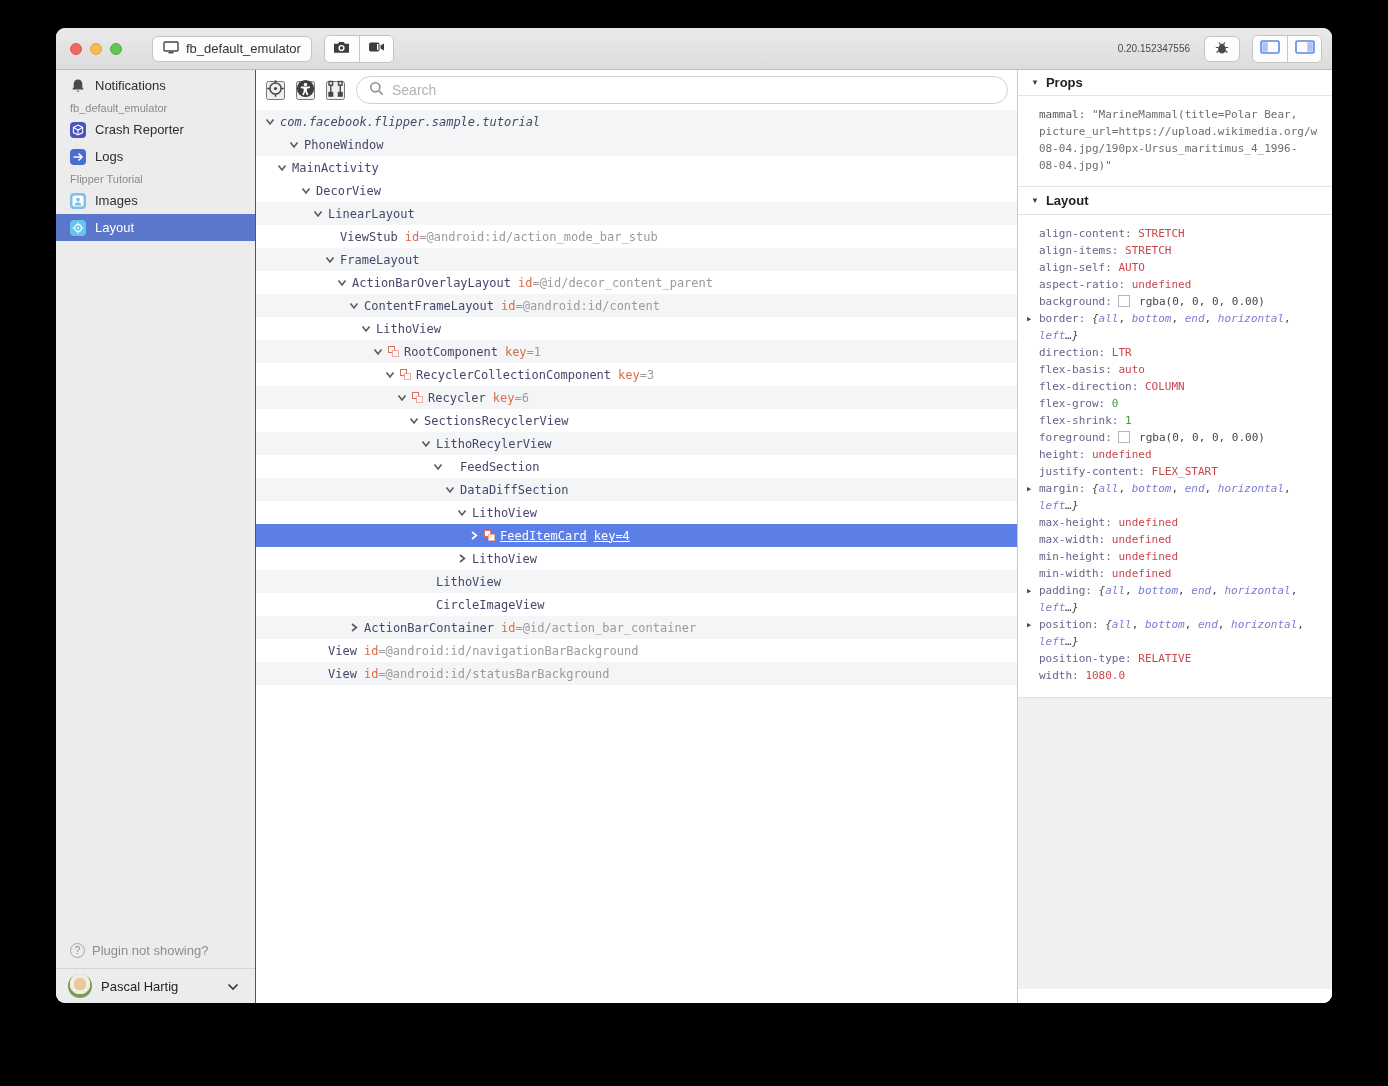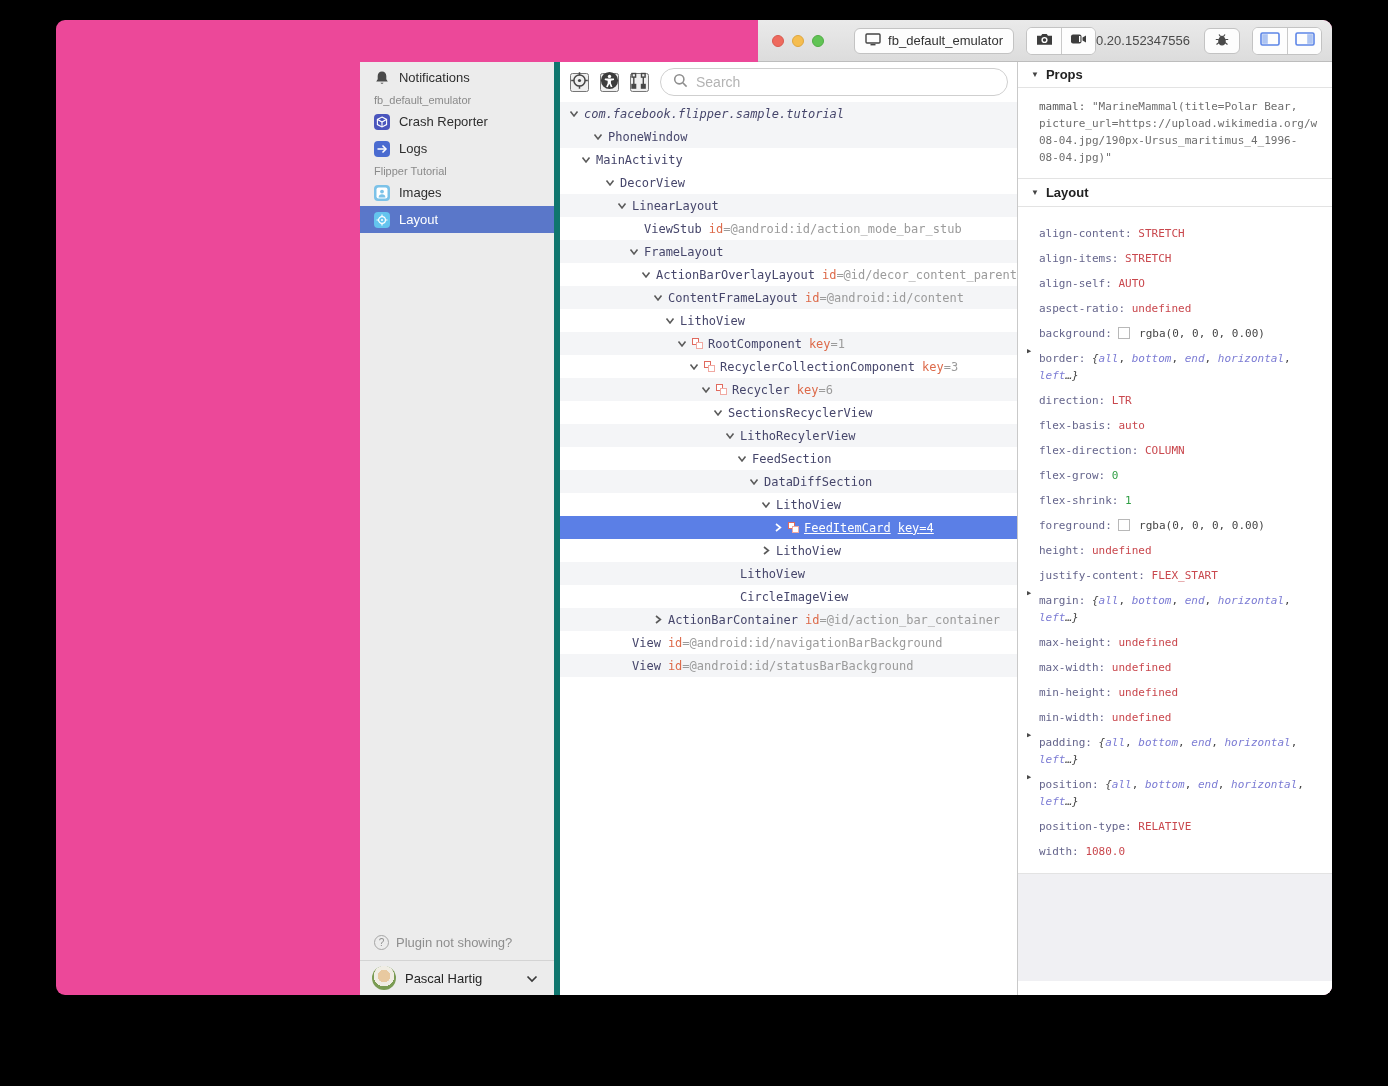--- a/index.html
+++ b/index.html
@@ -1,43 +1,43 @@
 <!DOCTYPE html>
 <html><head>
 <meta charset="utf-8">
 <style>
   * { margin:0; padding:0; box-sizing:border-box; }
   html,body { width:1388px; height:1086px; background:#000; font-family:"Liberation Sans",sans-serif; }
-  .window { position:absolute; left:56px; top:20px; width:1276px; height:975px;
-            background:#ec4899; border-radius:9px; overflow:hidden; display:flex; flex-direction:column;
-            box-shadow:0 18px 40px rgba(0,0,0,.55);align-items:flex-end; }
+  .window { position:absolute; left:56px; top:28px; width:1276px; height:975px;
+            background:#c4b5fd; border-radius:9px; overflow:hidden; display:flex; flex-direction:column;
+            box-shadow:0 18px 40px rgba(0,0,0,.55); }
 
   
   .titlebar { height:42px; flex:none; background:linear-gradient(#eaeaea,#dcdcdc);
               border-bottom:1px solid #bdbdbd; display:flex; align-items:center; padding:0 10px 0 14px; }
   .traffic { display:flex; gap:8px; margin-right:30px; }
   .tl { width:12px; height:12px; border-radius:50%; }
   .tl.red { background:#ee6a5e; border:1px solid #d95a50; }
   .tl.yel { background:#f5bd4f; border:1px solid #dfa73f; }
   .tl.grn { background:#61c455; border:1px solid #52ad46; }
   .tb-btn { display:flex; align-items:center; justify-content:center; gap:7px; height:26px;
             background:#fdfdfd; border:1px solid #c3c3c3; border-radius:6px; font-size:13px; color:#333;
             padding:0 10px; cursor:default; }
   .seg { display:flex; border:1px solid #c3c3c3; border-radius:6px; overflow:hidden; background:#fdfdfd; }
   .seg .tb-btn { border:none; border-radius:0; width:34px; padding:0; }
   .seg .tb-btn + .tb-btn { border-left:1px solid #c9c9c9; }
   .spacer { flex:1; }
-  .version { font-size:13px; color:#4a4a4a; margin-right:14px; }
+  .version { font-size:10px; color:#4a4a4a; margin-right:14px; }
   .gap12 { width:12px; flex:none; }
 
   
   .wbody { flex:1; display:flex; min-height:0; }
 
   
-  .sidebar { width:200px; flex:none; background:#ececec; border-right:6px solid #0f766e;
+  .sidebar { width:200px; flex:none; background:#ececec; border-right:1px solid #0f766e;
              display:flex; flex-direction:column; }
   .sb-list { flex:1; overflow:hidden; padding-top:2px; }
   .sb-item { height:27px; display:flex; align-items:center; padding-left:14px; gap:9px;
              font-size:13px; color:#2e2e2e; }
   .sb-item.selected { background:#5a77c9; color:#fff; }
   .sb-section { height:17px; display:flex; align-items:center; padding-left:14px;
                 font-size:11px; color:#8a8a8a; }
   .sb-ico { width:16px; height:16px; flex:none; display:flex; align-items:center; justify-content:center;
             border-radius:4px; }
   .sb-footer { flex:none; }
@@ -82,21 +82,21 @@
   .sec-head { height:26px; flex:none; display:flex; align-items:center; gap:7px; padding-left:13px;
               font-size:13px; font-weight:bold; color:#222; border-bottom:1px solid #e3e3e3; background:#fff; }
   .sec-head.second { height:28px; }
   .sec-tri { font-size:8px; color:#444; }
   .props-block { flex:none; padding:10px 12px 12px 21px; border-bottom:1px solid #e3e3e3; }
   .props-line { font:11px "DejaVu Sans Mono",monospace; line-height:17px; height:17px;
                 white-space:pre; overflow:hidden; color:#6e6e6e; }
   .layout-block { flex:none; padding:10px 0 13px 0; border-bottom:1px solid #e3e3e3; }
   .prop-row { display:flex; padding:0 12px 0 9px; font:11px "DejaVu Sans Mono",monospace; line-height:17px; }
   .p-gutter { width:12px; flex:none; color:#4a4a4a; font-size:7px; line-height:17px; padding-top:1px; }
-  .p-body { flex:1; min-width:0; color:#444; word-break:break-word;margin-top:8px; }
+  .p-body { flex:1; min-width:0; color:#444; word-break:break-word; }
   .p-key { color:#65658c; }
   .p-val.red { color:#c9474d; }
   .p-val.green { color:#2f9e44; }
   .p-tok { color:#7c7cd4; font-style:italic; }
   .p-brace { color:#444; font-style:italic; }
   .swatch { display:inline-block; width:12px; height:12px; background:#fff; border:1px solid #b8b8b8;
             vertical-align:-2px; margin-right:2px; }
   .insp-fill { flex:1; background:#f0f0f3; }
   .insp-bottom { height:14px; flex:none; background:#fff; }
 </style>
@@ -333,21 +333,21 @@
               </svg></span><span class="t-litho"><svg width="11" height="11" viewBox="0 0 11 11">
                 <rect x="0.5" y="0.5" width="6" height="6" fill="#fff" stroke="#e06a5e"></rect>
                 <rect x="4.5" y="4.5" width="6" height="6" fill="#fff" stroke="#f0a9a2"></rect>
               </svg></span><span class="t-name">Recycler</span><span class="t-kw">key</span><span class="t-val">=6</span></div>
           <div class="tree-row odd" style="padding-left: 154px;"><span class="t-arrow open"><svg width="8" height="9" viewBox="0 0 8 9">
                 <path d="M2 1 L6.4 4.5 L2 8" fill="none" stroke="currentColor" stroke-width="1.6"></path>
               </svg></span><span class="t-name">SectionsRecyclerView</span></div>
           <div class="tree-row even" style="padding-left: 166px;"><span class="t-arrow open"><svg width="8" height="9" viewBox="0 0 8 9">
                 <path d="M2 1 L6.4 4.5 L2 8" fill="none" stroke="currentColor" stroke-width="1.6"></path>
               </svg></span><span class="t-name">LithoRecylerView</span></div>
-          <div class="tree-row odd" style="padding-left: 178px;"><span class="t-arrow open"><svg width="8" height="9" viewBox="0 0 8 9">
+          <div class="tree-row odd" style="padding-left: 178px; gap: 12px;"><span class="t-arrow open"><svg width="8" height="9" viewBox="0 0 8 9">
                 <path d="M2 1 L6.4 4.5 L2 8" fill="none" stroke="currentColor" stroke-width="1.6"></path>
               </svg></span><span class="t-name">FeedSection</span></div>
           <div class="tree-row even" style="padding-left: 190px;"><span class="t-arrow open"><svg width="8" height="9" viewBox="0 0 8 9">
                 <path d="M2 1 L6.4 4.5 L2 8" fill="none" stroke="currentColor" stroke-width="1.6"></path>
               </svg></span><span class="t-name">DataDiffSection</span></div>
           <div class="tree-row odd" style="padding-left: 202px;"><span class="t-arrow open"><svg width="8" height="9" viewBox="0 0 8 9">
                 <path d="M2 1 L6.4 4.5 L2 8" fill="none" stroke="currentColor" stroke-width="1.6"></path>
               </svg></span><span class="t-name">LithoView</span></div>
           <div class="tree-row even selected" style="padding-left: 214px; text-decoration: underline;"><span class="t-arrow closed"><svg width="8" height="9" viewBox="0 0 8 9">
                 <path d="M2 1 L6.4 4.5 L2 8" fill="none" stroke="currentColor" stroke-width="1.6"></path>

